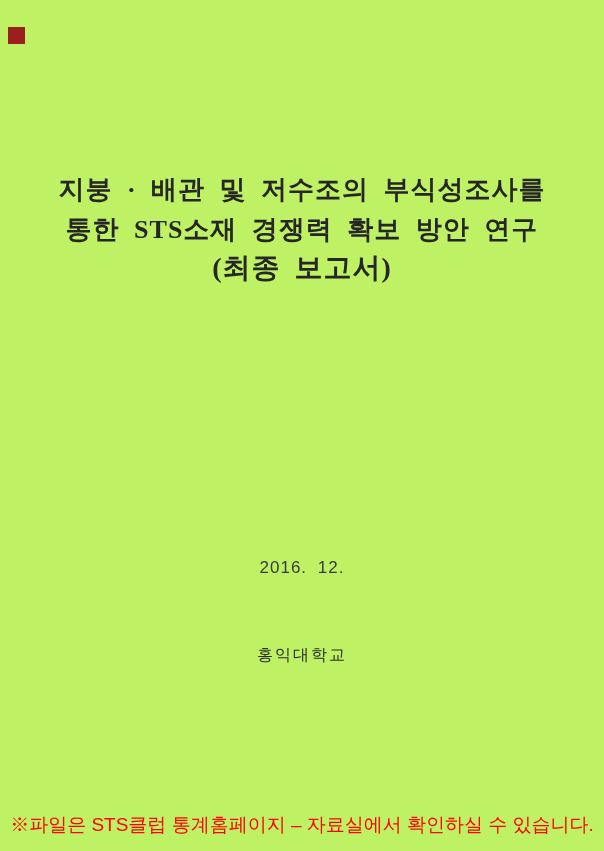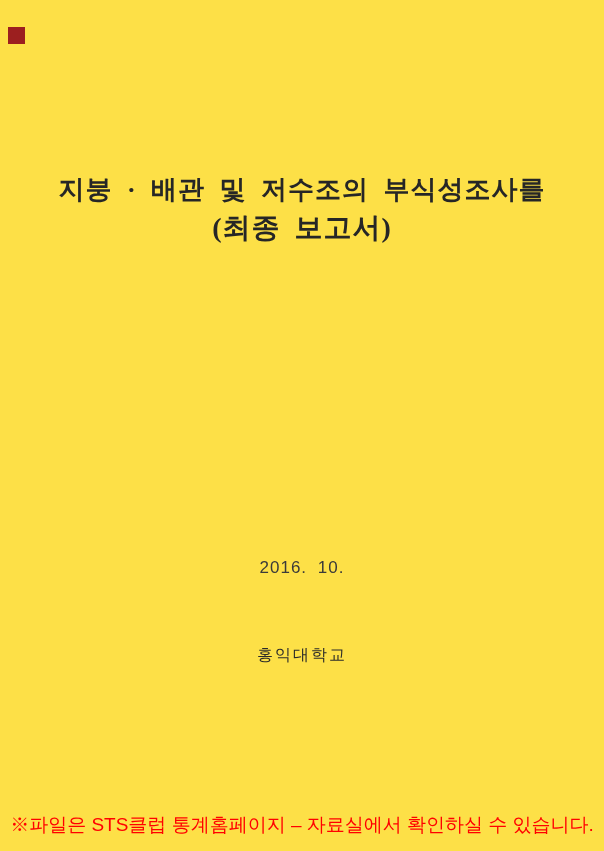--- a/index.html
+++ b/index.html
@@ -4,21 +4,21 @@
 <style>
   html, body {
     margin: 0;
     padding: 0;
     background: #ffffff;
   }
   .page {
     position: relative;
     width: 604px;
     height: 851px;
-    background: #fde047;
+    background: #bef264;
     overflow: hidden;
     font-family: "Liberation Serif", serif;
   }
   .corner-mark {
     position: absolute;
     left: 8px;
     top: 27px;
     width: 17px;
     height: 17px;
     background: #9c1f1f;
@@ -89,22 +89,23 @@
 </style>
 </head>
 <body>
 
 <div class="page">
 
   <div class="corner-mark"></div>
 
   <div class="title-block">
     <div class="title-line">지붕 · 배관 및 저수조의 부식성조사를</div>
+    <div class="title-line">통한 STS소재 경쟁력 확보 방안 연구</div>
     <div class="subtitle">(최종 보고서)</div>
   </div>
 
-  <div class="date-line">2016. 10.</div>
+  <div class="date-line">2016. 12.</div>
 
   <div class="organization">홍익대학교</div>
 
   <div class="footer-note">※파일은 STS클럽 통계홈페이지 – 자료실에서 확인하실 수 있습니다.</div>
 
 </div>
 
 </body></html>

